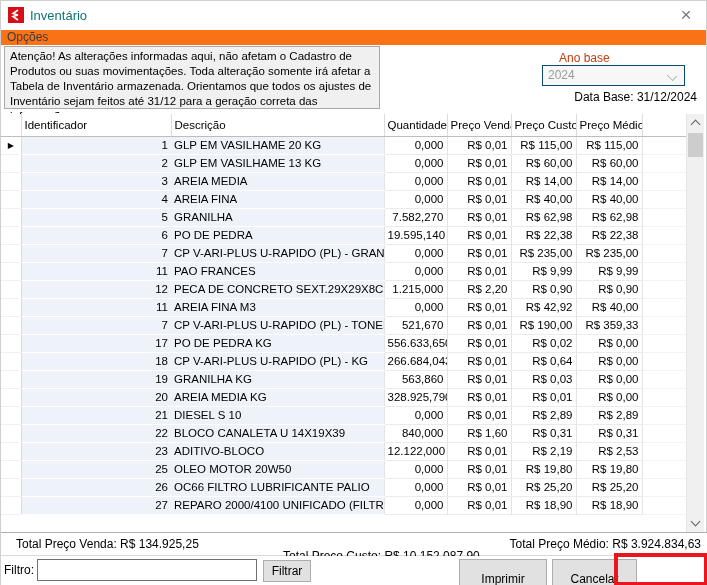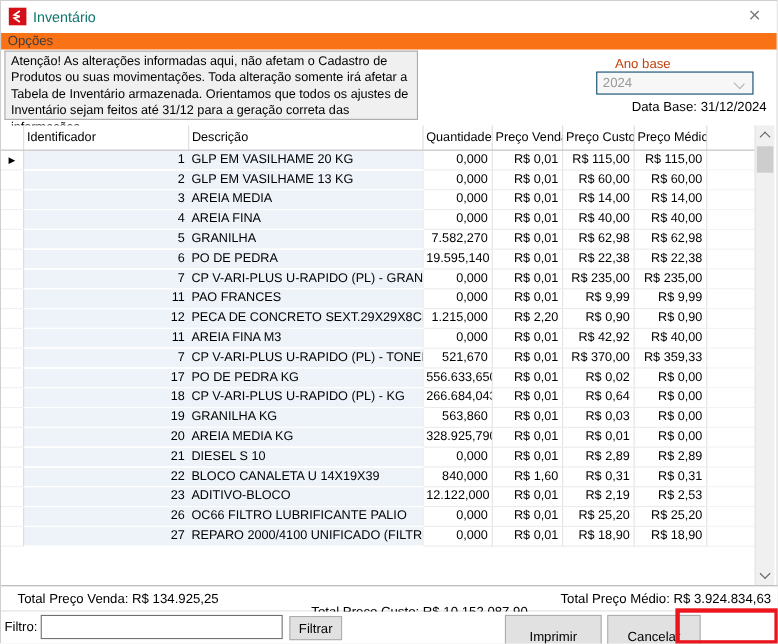--- a/index.html
+++ b/index.html
@@ -241,21 +241,21 @@
       <td class="c-num">R$ 42,92</td>
       <td class="c-num">R$ 40,00</td>
       <td class="c-fill"></td>
     </tr>
         <tr>
       <td class="c-ind"></td>
       <td class="c-id">7</td>
       <td class="c-desc">CP V-ARI-PLUS U-RAPIDO (PL) - TONELADA</td>
       <td class="c-num">521,670</td>
       <td class="c-num">R$ 0,01</td>
-      <td class="c-num">R$ 370,00</td>
+      <td class="c-num">R$ 190,00</td>
       <td class="c-num">R$ 359,33</td>
       <td class="c-fill"></td>
     </tr>
         <tr>
       <td class="c-ind"></td>
       <td class="c-id">17</td>
       <td class="c-desc">PO DE PEDRA KG</td>
       <td class="c-num">556.633,650</td>
       <td class="c-num">R$ 0,01</td>
       <td class="c-num">R$ 0,02</td>
@@ -313,20 +313,30 @@
       <td class="c-fill"></td>
     </tr>
         <tr>
       <td class="c-ind"></td>
       <td class="c-id">23</td>
       <td class="c-desc">ADITIVO-BLOCO</td>
       <td class="c-num">12.122,000</td>
       <td class="c-num">R$ 0,01</td>
       <td class="c-num">R$ 2,19</td>
       <td class="c-num">R$ 2,53</td>
+      <td class="c-fill"></td>
+    </tr>
+        <tr>
+      <td class="c-ind"></td>
+      <td class="c-id">25</td>
+      <td class="c-desc">OLEO MOTOR 20W50</td>
+      <td class="c-num">0,000</td>
+      <td class="c-num">R$ 0,01</td>
+      <td class="c-num">R$ 19,80</td>
+      <td class="c-num">R$ 19,80</td>
       <td class="c-fill"></td>
     </tr>
         <tr>
       <td class="c-ind"></td>
       <td class="c-id">26</td>
       <td class="c-desc">OC66 FILTRO LUBRIFICANTE PALIO</td>
       <td class="c-num">0,000</td>
       <td class="c-num">R$ 0,01</td>
       <td class="c-num">R$ 25,20</td>
       <td class="c-num">R$ 25,20</td>

